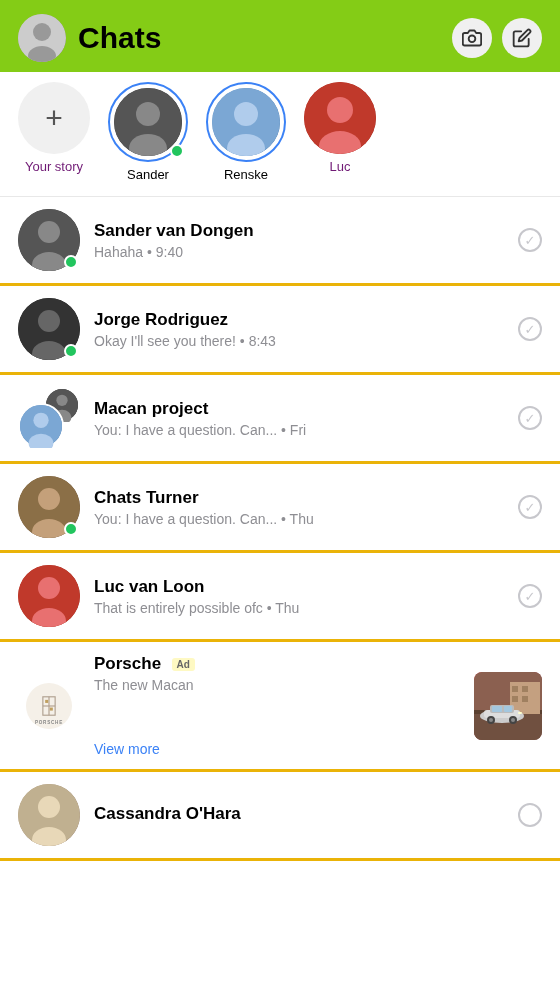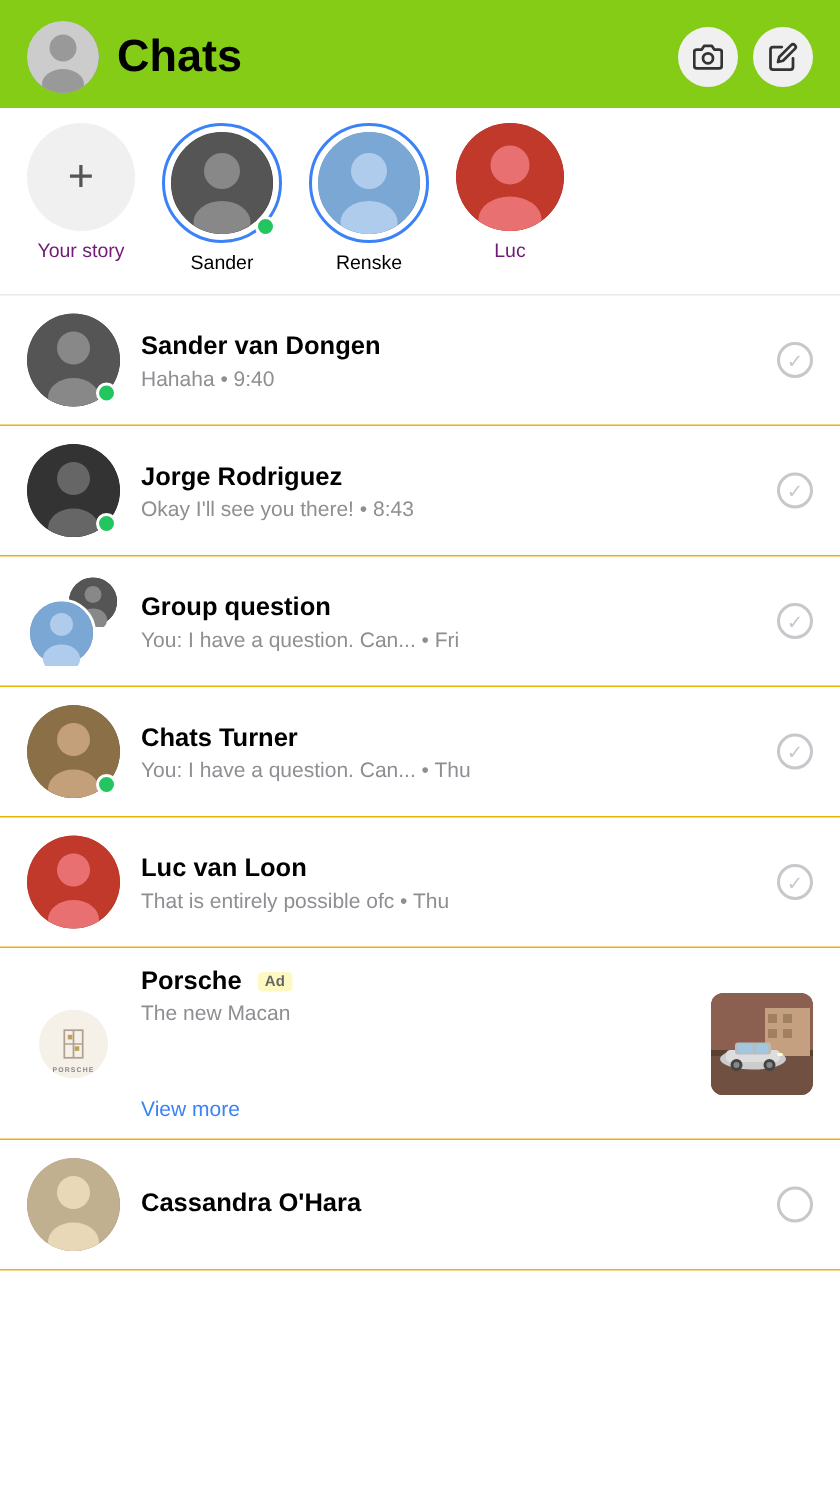--- a/index.html
+++ b/index.html
@@ -136,21 +136,21 @@
     
     .chat-list {
       display: flex;
       flex-direction: column;
     }
     .chat-item {
       display: flex;
       align-items: center;
       padding: 12px 18px;
       cursor: pointer;
-      border-bottom: 1px solid #eab308;
+      border-bottom: 3px solid #eab308;
       gap: 14px;
     }
     .chat-avatar-wrap {
       position: relative;
       flex-shrink: 0;
     }
     .chat-avatar {
       width: 62px; height: 62px;
       border-radius: 50%;
       display: flex; align-items: center; justify-content: center;
@@ -408,21 +408,21 @@
       </div>
       <div class="group-avatar-main">
         <svg width="44" height="44" viewBox="0 0 44 44">
             <circle cx="22" cy="22" r="22" fill="#7ba7d4"></circle>
             <circle cx="22" cy="16" r="8" fill="#b0ccec"></circle>
             <ellipse cx="22" cy="40" rx="13" ry="10" fill="#b0ccec"></ellipse>
           </svg>
       </div>
     </div>
     <div class="chat-info">
-      <div class="chat-name">Group question</div>
+      <div class="chat-name">Macan project</div>
       <div class="chat-preview">You: I have a question. Can... • Fri</div>
     </div>
     <div class="chat-check">✓</div>
   </div>
 
   <div class="chat-item">
     <div class="chat-avatar-wrap">
       <div class="chat-avatar av-lauren">
         <svg width="62" height="62" viewBox="0 0 62 62">
             <circle cx="31" cy="31" r="31" fill="#8B6F47"></circle>

